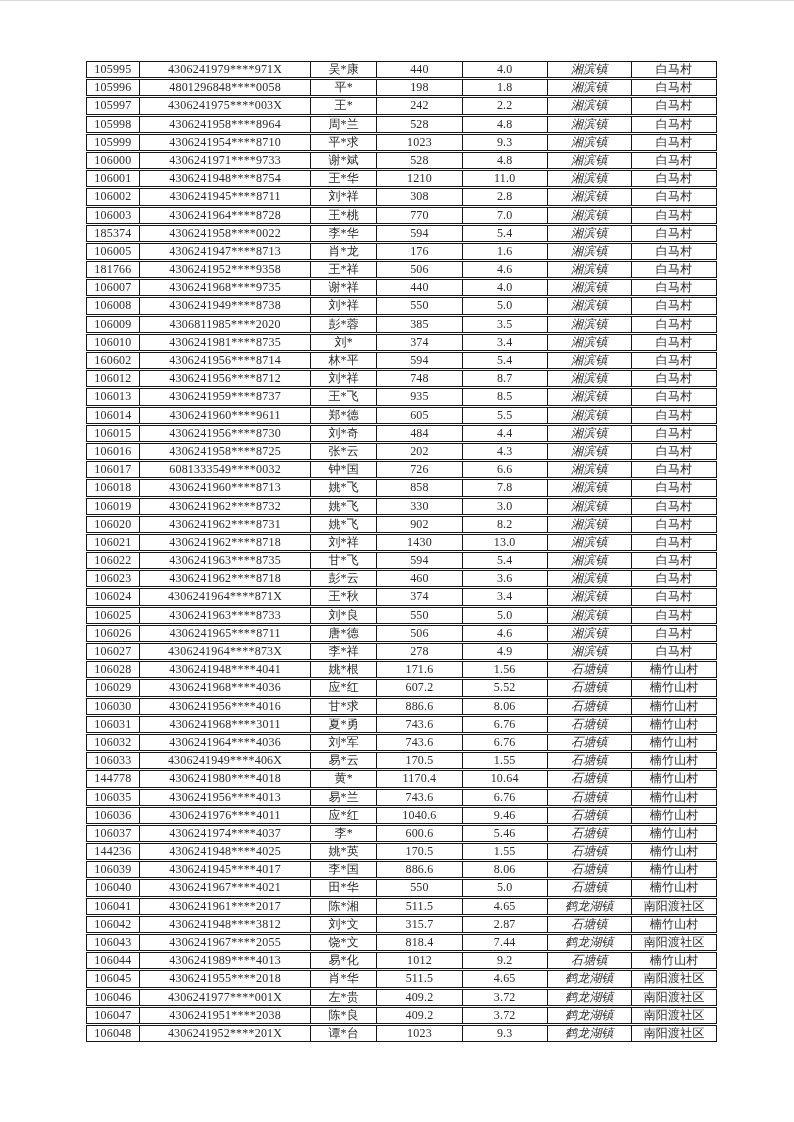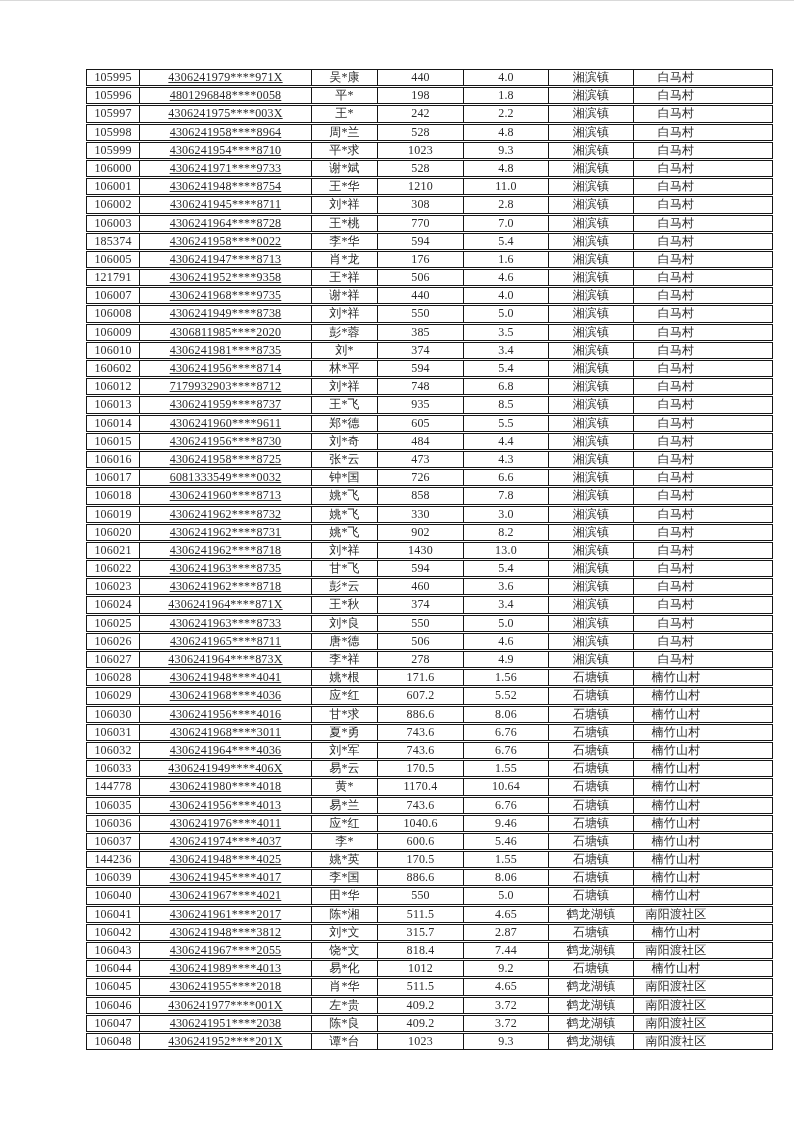--- a/index.html
+++ b/index.html
@@ -12,22 +12,22 @@
     position: relative;
     width: 794px;
     height: 1122px;
     background: #ffffff;
     overflow: hidden;
     border-top: 1px solid #d9d9d9;
   }
   .table {
     position: absolute;
     left: 86px;
-    top: 68px;
-    width: 687px;
+    top: 60px;
+    width: 631px;
   }
   .t-row {
     display: flex;
     box-sizing: border-box;
     height: 17.2px;
     margin-bottom: 1px;
     border: 1px solid #161616;
     background: #ffffff;
   }
   .t-cell {
@@ -37,25 +37,25 @@
     font-size: 12px;
     color: #2b2b2b;
     text-align: center;
     white-space: nowrap;
     overflow: hidden;
     border-right: 1px solid #161616;
     letter-spacing: 0.2px;
   }
   .t-cell:last-child { border-right: none; }
   .c0 { width: 53px; }
-  .c1 { width: 172px; text-decoration: underline; }
+  .c1 { width: 172px; }
   .c2 { width: 66px; }
   .c3 { width: 86px; }
   .c4 { width: 85px; }
-  .c5 { width: 85px; }
+  .c5 { width: 85px; font-style: italic; }
   .c6 { width: 84px; }
 </style>
 </head>
 <body>
 
 <div class="page">
   <div class="table">
       <div class="t-row">
         <div class="t-cell c0">105995</div>
         <div class="t-cell c1">4306241979****971X</div>
@@ -149,21 +149,21 @@
       <div class="t-row">
         <div class="t-cell c0">106005</div>
         <div class="t-cell c1">4306241947****8713</div>
         <div class="t-cell c2">肖*龙</div>
         <div class="t-cell c3">176</div>
         <div class="t-cell c4">1.6</div>
         <div class="t-cell c5">湘滨镇</div>
         <div class="t-cell c6">白马村</div>
       </div>
       <div class="t-row">
-        <div class="t-cell c0">121791</div>
+        <div class="t-cell c0">181766</div>
         <div class="t-cell c1">4306241952****9358</div>
         <div class="t-cell c2">王*祥</div>
         <div class="t-cell c3">506</div>
         <div class="t-cell c4">4.6</div>
         <div class="t-cell c5">湘滨镇</div>
         <div class="t-cell c6">白马村</div>
       </div>
       <div class="t-row">
         <div class="t-cell c0">106007</div>
         <div class="t-cell c1">4306241968****9735</div>
@@ -204,24 +204,24 @@
         <div class="t-cell c0">160602</div>
         <div class="t-cell c1">4306241956****8714</div>
         <div class="t-cell c2">林*平</div>
         <div class="t-cell c3">594</div>
         <div class="t-cell c4">5.4</div>
         <div class="t-cell c5">湘滨镇</div>
         <div class="t-cell c6">白马村</div>
       </div>
       <div class="t-row">
         <div class="t-cell c0">106012</div>
-        <div class="t-cell c1">7179932903****8712</div>
+        <div class="t-cell c1">4306241956****8712</div>
         <div class="t-cell c2">刘*祥</div>
         <div class="t-cell c3">748</div>
-        <div class="t-cell c4">6.8</div>
+        <div class="t-cell c4">8.7</div>
         <div class="t-cell c5">湘滨镇</div>
         <div class="t-cell c6">白马村</div>
       </div>
       <div class="t-row">
         <div class="t-cell c0">106013</div>
         <div class="t-cell c1">4306241959****8737</div>
         <div class="t-cell c2">王*飞</div>
         <div class="t-cell c3">935</div>
         <div class="t-cell c4">8.5</div>
         <div class="t-cell c5">湘滨镇</div>
@@ -242,21 +242,21 @@
         <div class="t-cell c2">刘*奇</div>
         <div class="t-cell c3">484</div>
         <div class="t-cell c4">4.4</div>
         <div class="t-cell c5">湘滨镇</div>
         <div class="t-cell c6">白马村</div>
       </div>
       <div class="t-row">
         <div class="t-cell c0">106016</div>
         <div class="t-cell c1">4306241958****8725</div>
         <div class="t-cell c2">张*云</div>
-        <div class="t-cell c3">473</div>
+        <div class="t-cell c3">202</div>
         <div class="t-cell c4">4.3</div>
         <div class="t-cell c5">湘滨镇</div>
         <div class="t-cell c6">白马村</div>
       </div>
       <div class="t-row">
         <div class="t-cell c0">106017</div>
         <div class="t-cell c1">6081333549****0032</div>
         <div class="t-cell c2">钟*国</div>
         <div class="t-cell c3">726</div>
         <div class="t-cell c4">6.6</div>

